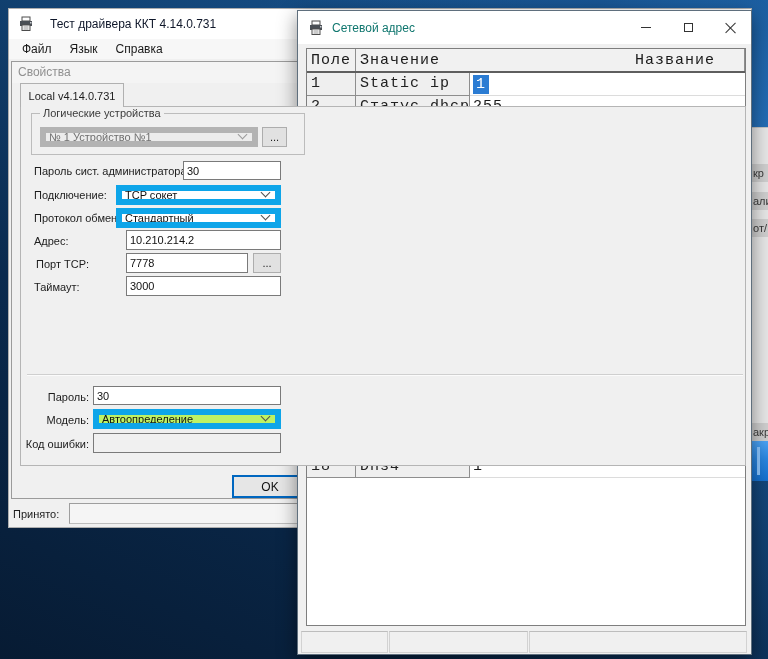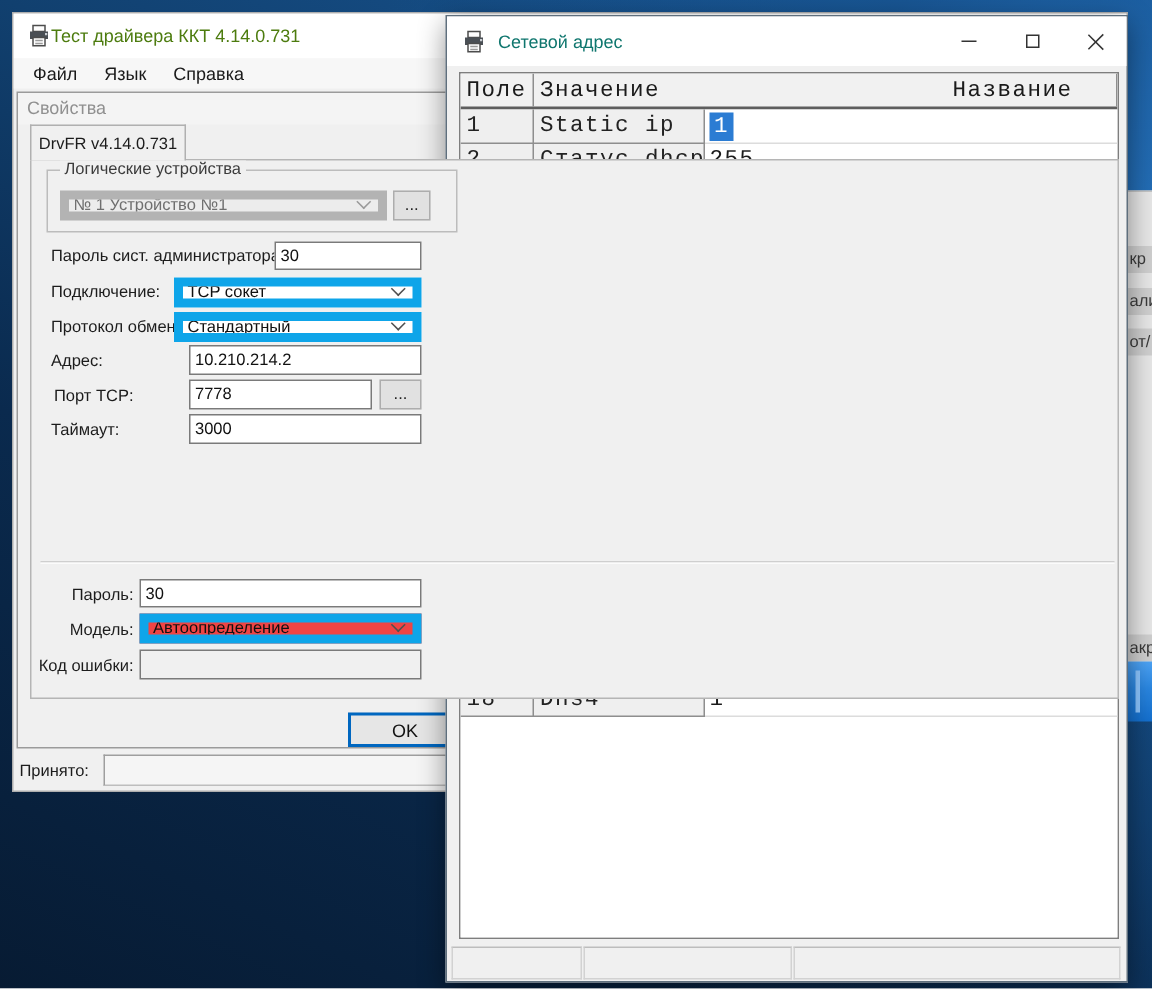--- a/index.html
+++ b/index.html
@@ -26,21 +26,21 @@
                  transform:rotate(45deg); }
   .combo.disabled .chev { border-color:#9a9a9a; }
   .btn3d { position:absolute; background:#e1e1e1; border:1px solid #adadad; font-size:11px;
            color:#222; display:flex; align-items:center; justify-content:center; }
   .lbl { position:absolute; font-size:11px; color:#1c1c1c; white-space:nowrap; }
 
   
   .main-window { left:8px; top:8px; width:744px; height:520px; border:1px solid #aeaeae; overflow:hidden; }
   .mw-titlebar { position:absolute; left:0; top:0; right:0; height:30px; background:#ffffff;
                  display:flex; align-items:center; }
-  .mw-title { font-size:12px; color:#4d7c0f; margin-left:0; }
+  .mw-title { font-size:12px; color:#0f172a; margin-left:16px; }
   .app-icon { width:16px; height:16px; margin-left:9px; flex:none; }
   .menubar { position:absolute; left:0; top:30px; right:0; height:20px; background:#f7f7f7;
              display:flex; align-items:center; padding-left:4px; }
   .menu-item { font-size:12px; color:#1a1a1a; padding:2px 9px; }
 
   .props-window { position:absolute; left:2px; top:52px; width:740px; height:438px;
                   background:#f0f0f0; border:1px solid #9b9b9b; }
   .props-caption { position:absolute; left:0; top:0; right:0; height:21px; background:#f4f4f4;
                    font-size:12px; color:#909090; padding:3px 0 0 6px; }
   .tab { position:absolute; left:8px; top:21px; width:104px; height:24px; background:#f0f0f0;
@@ -140,21 +140,21 @@
     <span class="mw-title">Тест драйвера ККТ 4.14.0.731</span>
   </div>
   <div class="menubar">
       <span class="menu-item">Файл</span>
       <span class="menu-item">Язык</span>
       <span class="menu-item">Справка</span>
     </div>
 
   <div class="props-window">
     <div class="props-caption">Свойства</div>
-    <div class="tab">DrvFR v4.14.0.731</div>
+    <div class="tab">Local v4.14.0.731</div>
     <div class="tabpage">
 
       <div class="groupbox">
         <span class="legend">Логические устройства</span>
         <div class="combo disabled" style="left:8px; top:13px; width:218px; height:20px;">
           <span>№ 1 Устройство №1</span>
           <span class="chev"></span>
         </div>
         <div class="btn3d" style="left:230px; top:13px; width:25px; height:20px;">...</div>
       </div>
@@ -183,21 +183,21 @@
 
       <div class="lbl" style="left:13px; top:174px;">Таймаут:</div>
       <div class="edit" style="left:105px; top:169px; width:155px; height:20px;">3000</div>
 
       <div class="hline"></div>
 
       <div class="lbl" style="left:0; top:284px; width:68px; text-align:right;">Пароль:</div>
       <div class="edit" style="left:72px; top:279px; width:188px; height:19px;">30</div>
 
       <div class="lbl" style="left:0; top:307px; width:68px; text-align:right;">Модель:</div>
-      <div class="combo" style="left:72px; top:302px; width:188px; height:20px; background:#ef4444;">
+      <div class="combo" style="left:72px; top:302px; width:188px; height:20px; background:#bef264;">
         <span>Автоопределение</span>
         <span class="chev"></span>
       </div>
 
       <div class="lbl" style="left:0; top:331px; width:68px; text-align:right;">Код ошибки:</div>
       <div class="edit disabled" style="left:72px; top:326px; width:188px; height:20px;"></div>
     </div>
   </div>
 
   <div class="ok-button">OK</div>

